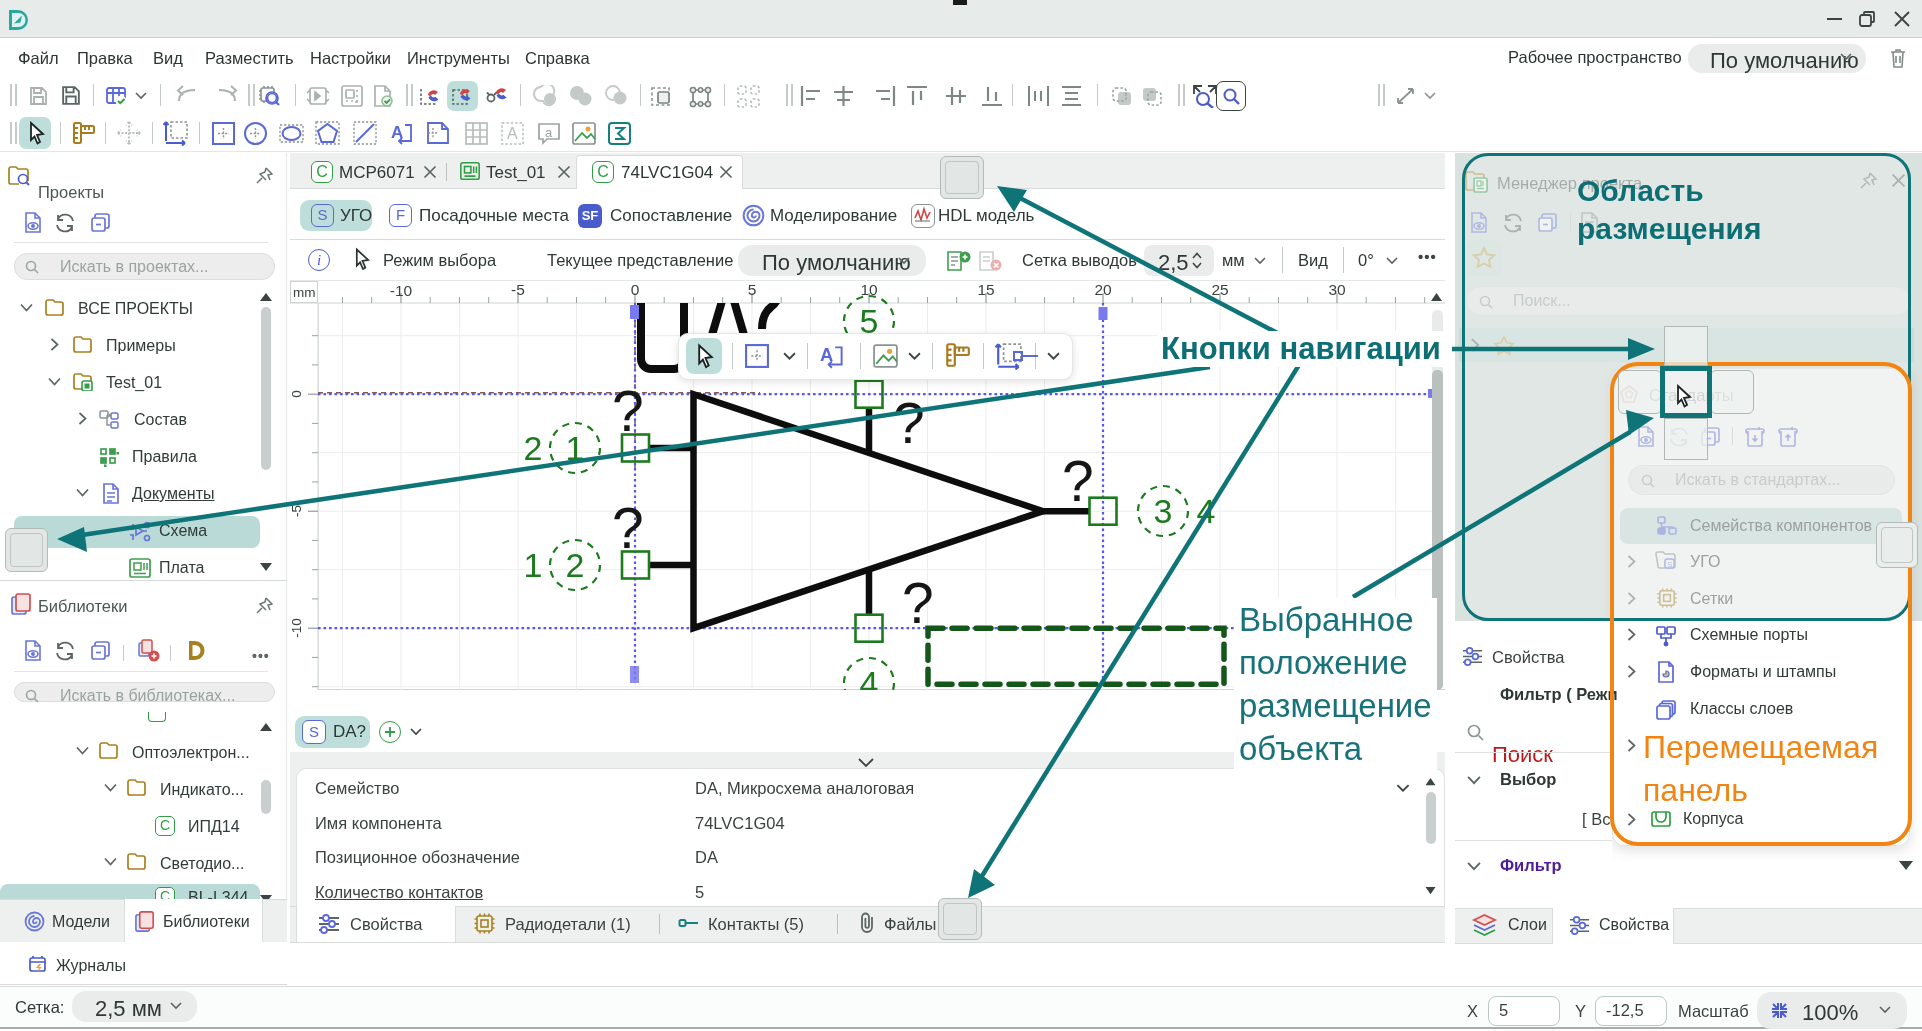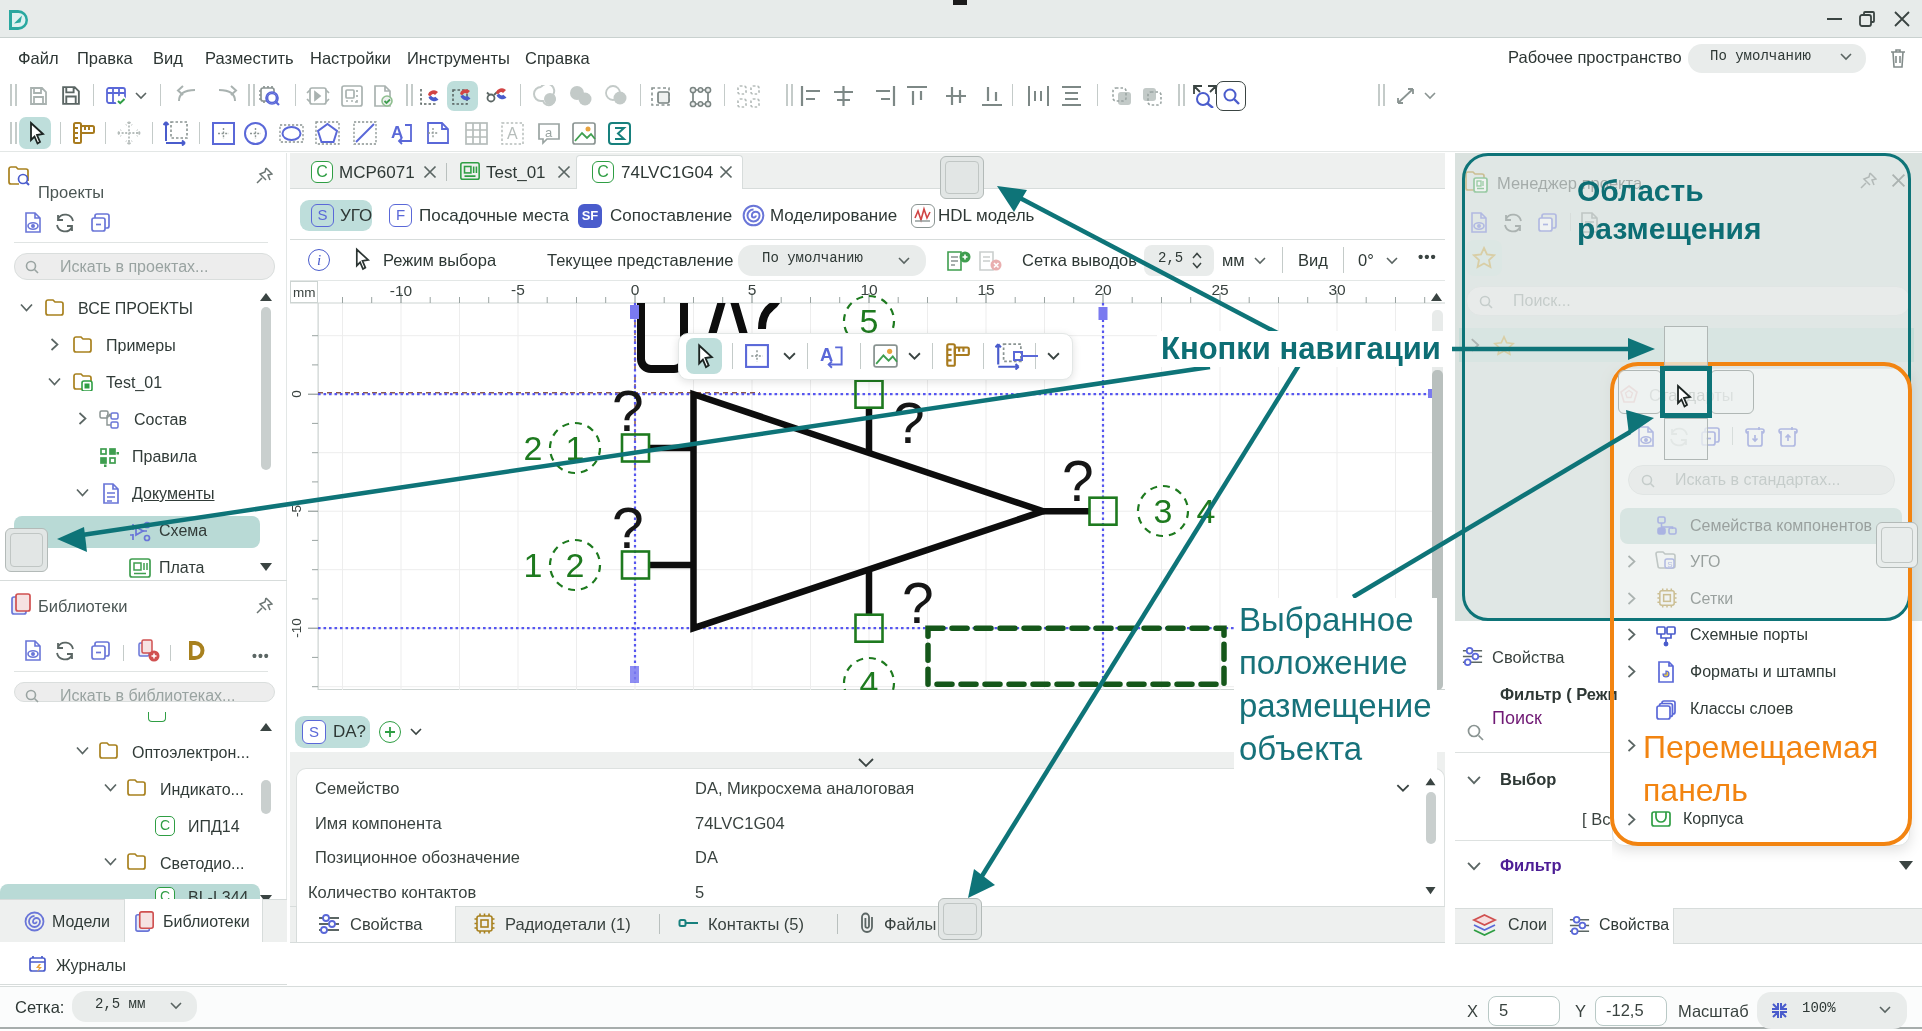--- a/index.html
+++ b/index.html
@@ -17,21 +17,21 @@
 .row { position:absolute; font-size:16px; color:#313b38; white-space:nowrap; }
 .teal-row { background:#b9dad6; border-radius:8px; }
 .tabbar { left:290px; top:153px; width:1155px; height:36px; background:#eef0ef; border-bottom:1px solid #d7dcdb; }
 .tab-active { position:absolute; background:#fff; border:1px solid #d7dcdb; border-bottom:none; }
 .chip { position:absolute; border-radius:9px; font-size:17px; color:#2e3835; }
 .annot-teal { color:#0d6e74; font-weight:bold; }
 .props-label { font-size:16.5px; color:#39423f; }
 .graybox { position:absolute; background:#e2e6e5; border:1px solid #b3bab8; border-radius:6px; }
 .graybox::after { content:""; position:absolute; left:4px; top:4px; right:4px; bottom:4px; border:1px solid #c0c6c4; border-radius:4px; }
 .statusbar { left:0; top:986px; width:1922px; height:43px; background:#fbfcfc; border-top:1px solid #d7dcdb; border-bottom:2px solid #a7adac; }
-.ddbtn { position:absolute; background:#e9eceb; border-radius:14px; font-size:14px; color:#2e3835;font-family:Liberation Mono, monospace; }
+.ddbtn { position:absolute; background:#e9eceb; border-radius:14px; font-size:22px; color:#2e3835; }
 </style>
 </head>
 <body>
 
 <div class="abs titlebar"></div>
 <div class="abs" style="left:8px;top:9px;width:22px;height:22px;">
 <svg width="22" height="22" viewBox="0 0 22 22">
       <path d="M1 1 h9 a10 10 0 0 1 0 20 h-9 z" fill="#2aa8a0"></path>
       <path d="M4 4 h6.5 a7 7 0 0 1 0 14 h-6.5 z" fill="#ffffff" opacity="0.85"></path>
       <path d="M6 14.5 L14 6.5 L12.5 13.5 Z" fill="#2aa8a0"></path>
@@ -804,21 +804,21 @@
 <div class="abs" style="left:296px;top:768px;width:1149px;height:138px;background:#fff;border:1px solid #dde1e0;border-radius:10px 10px 0 0;border-bottom:none;"></div>
 <div class="abs props-label" style="left:315px;top:779px;">Семейство</div>
 <div class="abs props-label" style="left:695px;top:779px;">DA, Микросхема аналоговая</div>
 <svg class="abs" style="left:1396px;top:784px;" width="14" height="9" viewBox="0 0 12 8" fill="none" stroke="#3a4442" stroke-width="1.6">
     <path d="M1 1 L6 6 L11 1"></path>
   </svg>
 <div class="abs props-label" style="left:315px;top:814px;">Имя компонента</div>
 <div class="abs props-label" style="left:695px;top:814px;">74LVC1G04</div>
 <div class="abs props-label" style="left:315px;top:848px;">Позиционное обозначение</div>
 <div class="abs props-label" style="left:695px;top:848px;">DA</div>
-<div class="abs props-label" style="left:308px;top:883px;">Количество контактов</div>
+<div class="abs props-label" style="left:315px;top:883px;text-decoration:underline;">Количество контактов</div>
 <div class="abs props-label" style="left:695px;top:883px;">5</div>
 <svg class="abs" style="left:1424px;top:777px;" width="13" height="10" viewBox="0 0 13 11">
     <path d="M6.5 1 L12 9 H1 Z" fill="#3a4442"></path>
   </svg>
 <div class="abs" style="left:1426px;top:792px;width:10px;height:52px;background:#c9cfce;border-radius:5px;"></div>
 <svg class="abs" style="left:1424px;top:886px;" width="13" height="10" viewBox="0 0 13 11">
     <path d="M6.5 9 L12 1 H1 Z" fill="#3a4442"></path>
   </svg>
 
 <div class="abs" style="left:290px;top:906px;width:1155px;height:37px;background:#eef0ef;border-top:1px solid #d7dcdb;border-bottom:1px solid #d7dcdb;"></div>
@@ -1015,21 +1015,21 @@
     <circle cx="9" cy="6" r="3" fill="#fff" stroke="#5a68d8" stroke-width="1.8"></circle>
     <circle cx="15" cy="12" r="3" fill="#fff" stroke="#5a68d8" stroke-width="1.8"></circle>
     <circle cx="7" cy="18" r="3" fill="#fff" stroke="#5a68d8" stroke-width="1.8"></circle>
   </svg>
 <div class="abs" style="left:1492px;top:648px;font-size:16.5px;color:#39423f;">Свойства</div>
 <div class="abs" style="left:1500px;top:685px;font-size:16.5px;font-weight:bold;color:#2e3835;white-space:nowrap;">Фильтр ( Режи</div>
 <svg class="abs" style="left:1467px;top:724px;" width="17" height="17" viewBox="0 0 17 17" fill="none" stroke="#8a9492" stroke-width="1.7">
     <circle cx="7" cy="7" r="5.5"></circle>
     <path d="M11.5 11.5 L16 16"></path>
   </svg>
-<div class="abs" style="left:1492px;top:708px;font-size:18px;color:#701a75;">Поиск</div>
+<div class="abs" style="left:1492px;top:742px;font-size:22px;color:#b91c1c;">Поиск</div>
 <div class="abs" style="left:1455px;top:752px;width:157px;height:1px;background:#dde1e0;"></div>
 <svg class="abs" style="left:1467px;top:775px;" width="14" height="10" viewBox="0 0 13 9" fill="none" stroke="#5b6664" stroke-width="1.7">
     <path d="M1 1.5 L6.5 7.5 L12 1.5"></path>
   </svg>
 <div class="abs" style="left:1500px;top:770px;font-size:16.5px;font-weight:bold;color:#2e3835;">Выбор</div>
 <div class="abs" style="left:1582px;top:810px;font-size:16.5px;color:#39423f;">[ Вс</div>
 <div class="abs" style="left:1455px;top:840px;width:157px;height:1px;background:#dde1e0;"></div>
 <svg class="abs" style="left:1467px;top:861px;" width="14" height="10" viewBox="0 0 13 9" fill="none" stroke="#5b6664" stroke-width="1.7">
     <path d="M1 1.5 L6.5 7.5 L12 1.5"></path>
   </svg>

